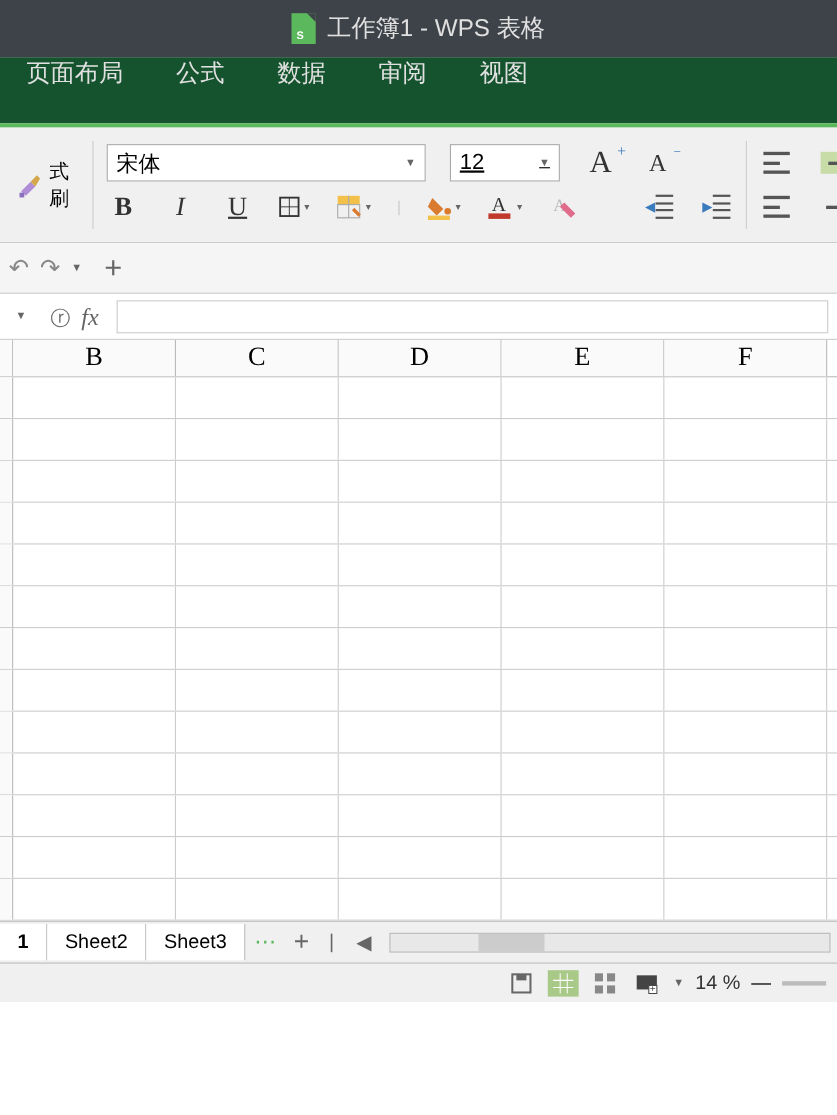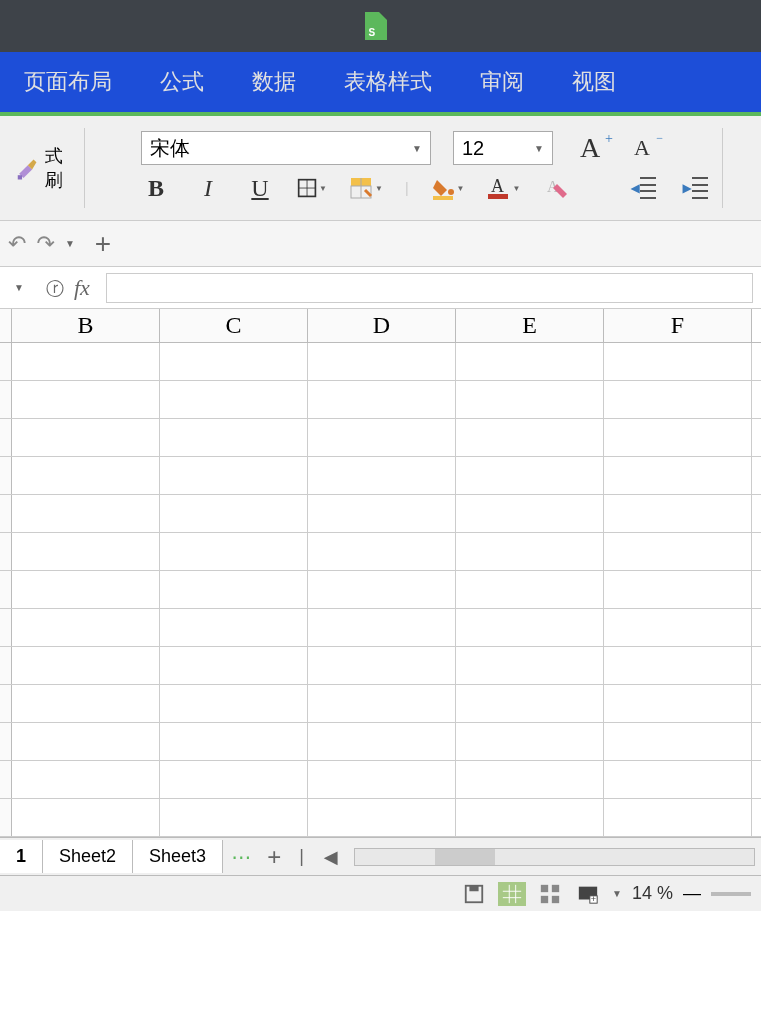--- a/index.html
+++ b/index.html
@@ -3,36 +3,36 @@
 <meta charset="utf-8">
 <style>
 * { box-sizing: border-box; margin: 0; padding: 0; }
 body { font-family: "Microsoft YaHei", SimSun, sans-serif; font-size: 14px; background: #fff; overflow: hidden; width: 761px; height: 1014px; }
 
 .titlebar { background: #3e4349; color: #e0e0e0; height: 52px; display: flex; align-items: center; justify-content: center; font-size: 22px; position: relative; }
 .titlebar .file-icon { width: 22px; height: 28px; background: #5cb85c; margin-right: 10px; position: relative; }
 .titlebar .file-icon::before { content: ""; position: absolute; top: 0; right: 0; border-style: solid; border-width: 0 8px 8px 0; border-color: transparent #3e4349 transparent transparent; }
 .titlebar .file-icon::after { content: "S"; position: absolute; bottom: 2px; left: 4px; color: #fff; font-size: 10px; font-weight: bold; }
 
-.menubar { background: #1d4ed8; color: #e0e0e0; height: 60px; display: flex; align-items: center; font-size: 22px; }
+.menubar { background: #14532d; color: #e0e0e0; height: 60px; display: flex; align-items: flex-start; font-size: 22px; }
 .menubar .menu-item { padding: 0 24px; cursor: pointer; }
 
 .green-line { height: 4px; background: #5cb85c; }
 
 .ribbon { background: #f0f0f0; border-bottom: 1px solid #ccc; padding: 12px 0; display: flex; }
 .ribbon-group { border-right: 1px solid #ccc; padding: 0 12px; display: flex; flex-direction: column; justify-content: center; }
-.ribbon-row { display: flex; align-items: center; gap: 22px; height: 40px; margin-left: 44px; }
+.ribbon-row { display: flex; align-items: center; gap: 22px; height: 40px; }
 
 .brush-group { align-items: center; flex-direction: row; gap: 4px; }
 .brush-icon { width: 38px; height: 38px; position: relative; }
 .brush-icon svg { width: 100%; height: 100%; }
 .brush-label { font-size: 18px; }
 
 .font-select { background: #fff; border: 1px solid #aaa; height: 34px; width: 290px; padding: 0 8px; display: flex; align-items: center; justify-content: space-between; font-size: 20px; }
-.size-select { background: #fff; border: 1px solid #aaa; height: 34px; width: 100px; padding: 0 8px; display: flex; align-items: center; justify-content: space-between; font-size: 20px; }
+.size-select { background: #fff; border: 1px solid #aaa; height: 34px; width: 100px; padding: 0 8px; display: flex; align-items: center; justify-content: space-between; font-size: 20px; text-decoration: underline; }
 .dd-arrow { font-size: 10px; color: #666; }
 
 .btn { display: inline-flex; align-items: center; justify-content: center; min-width: 30px; height: 30px; cursor: pointer; font-size: 20px; color: #333; position: relative; }
 .btn-b { font-weight: bold; font-family: "Times New Roman"; font-size: 24px; }
 .btn-i { font-style: italic; font-family: "Times New Roman"; font-size: 24px; }
 .btn-u { text-decoration: underline; font-family: "Times New Roman"; font-size: 24px; }
 .small-dd { font-size: 8px; color: #666; margin-left: 2px; }
 
 .a-plus { font-family: "Times New Roman"; font-size: 28px; position: relative; }
 .a-plus .sup { font-size: 14px; position: absolute; top: -2px; right: -8px; color: #3a7abd; }
@@ -86,27 +86,27 @@
 .statusbar .view-btn { width: 28px; height: 24px; display: flex; align-items: center; justify-content: center; cursor: pointer; }
 .statusbar .view-btn.active { background: #a8c987; }
 .statusbar .zoom-val { color: #333; }
 .statusbar .zoom-bar { width: 40px; height: 4px; background: #bbb; position: relative; }
 </style>
 </head>
 <body>
 
 <div class="titlebar">
   <span class="file-icon"></span>
+  <span>工作簿1 - WPS 表格</span>
 </div>
 
 <div class="menubar">
   <div class="menu-item">页面布局</div>
   <div class="menu-item">公式</div>
   <div class="menu-item">数据</div>
-  <div class="menu-item">表格样式</div>
   <div class="menu-item">审阅</div>
   <div class="menu-item">视图</div>
 </div>
 <div class="green-line"></div>
 
 <div class="ribbon">
 
   <div class="ribbon-group brush-group">
     <div class="brush-icon">
       <svg viewBox="0 0 40 40">

